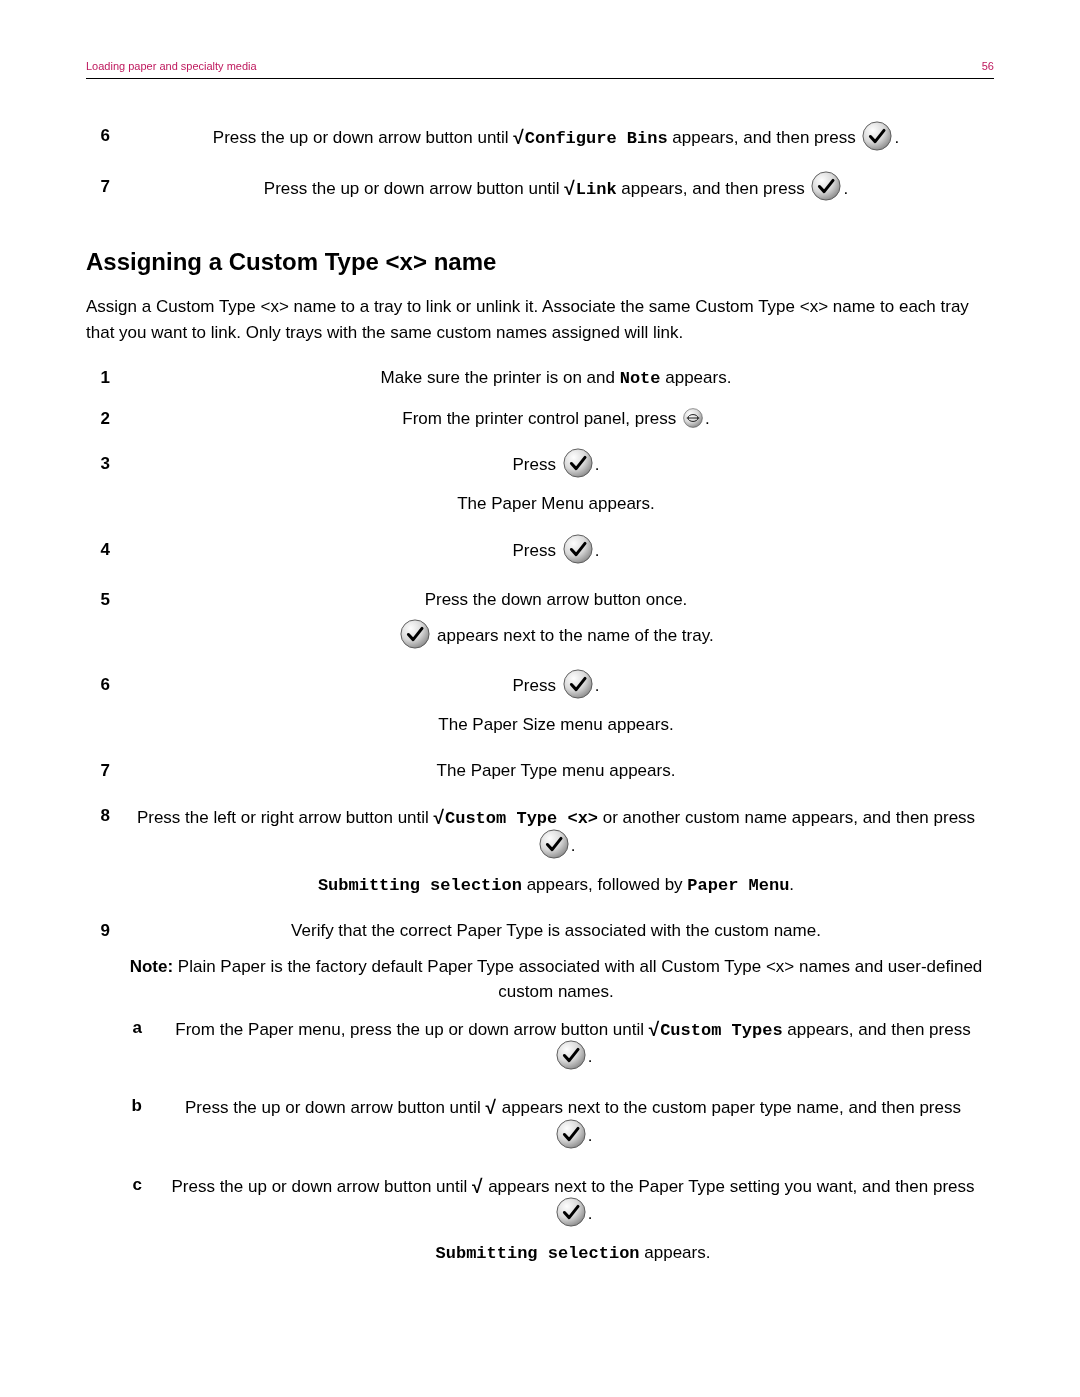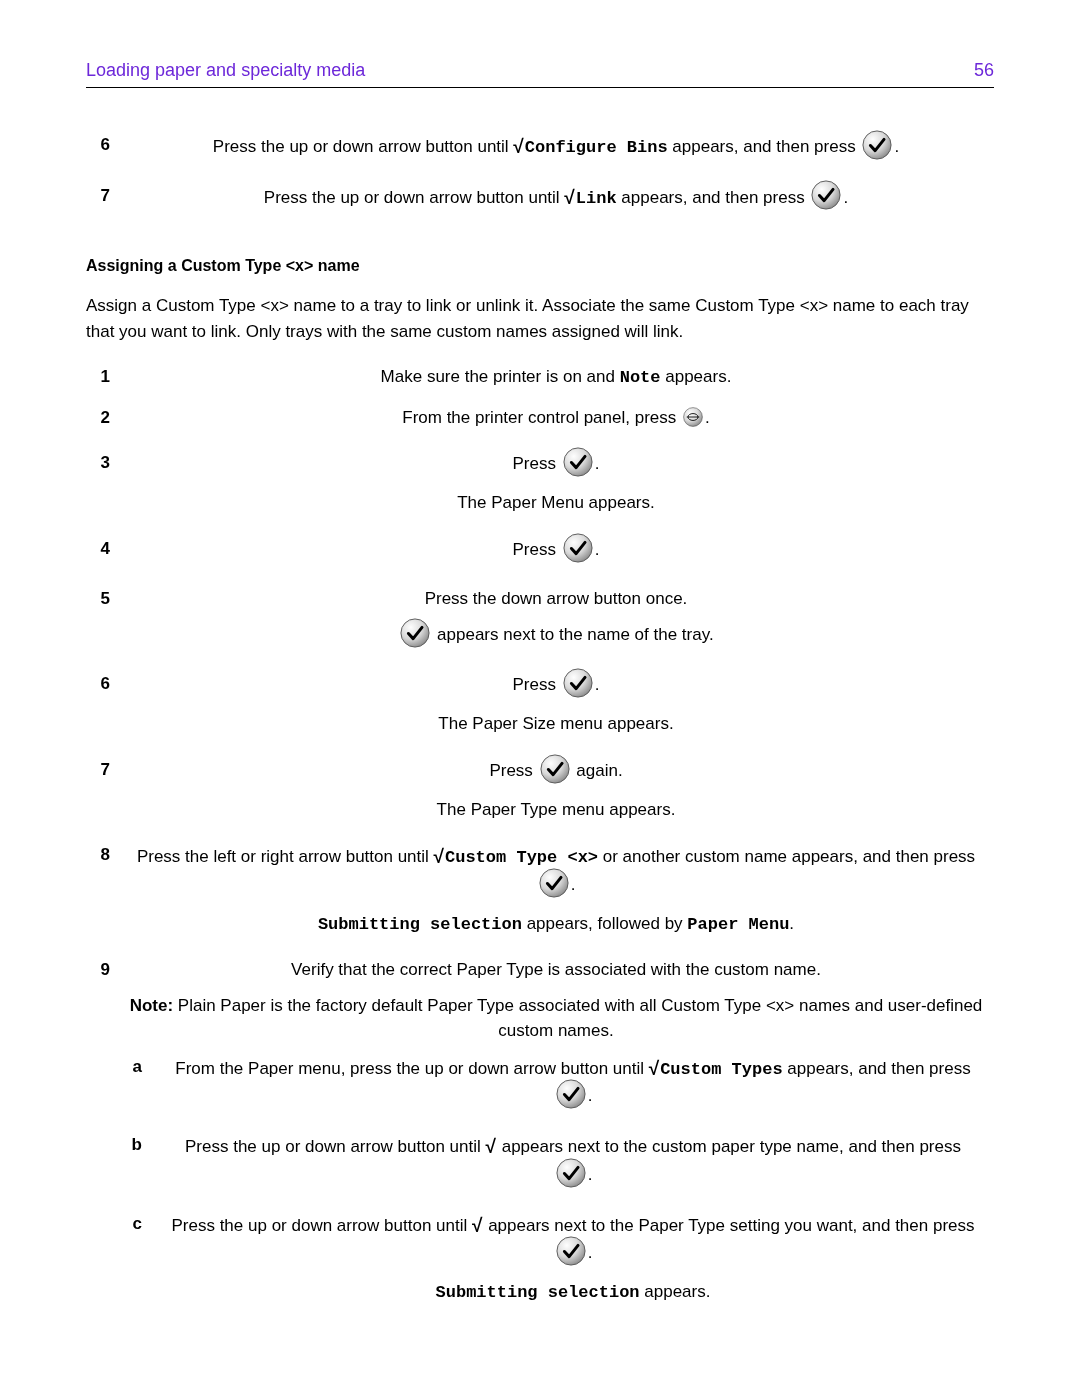--- a/index.html
+++ b/index.html
@@ -14,22 +14,22 @@
     width: 1080px;
     min-height: 1397px;
     box-sizing: border-box;
     padding: 60px 86px 60px 86px;
     position: relative;
   }
   .header-line {
     display: flex;
     justify-content: space-between;
     align-items: flex-end;
-    font-size: 18px;
-    color: #6d28d9;
+    font-size: 11px;
+    color: #be185d;
     padding-bottom: 6px;
   }
   .hr {
     border: none;
     border-top: 1px solid #000;
     margin: 0 0 44px 0;
   }
   .ol {
     list-style: none;
     padding: 0;
@@ -57,21 +57,21 @@
     font-size: 17px;
     text-align: right;
     margin-right: 10px;
   }
   .body {
     flex: 1 1 auto;
   }
   .body p { margin: 0 0 10px 0; text-align: center; }
   .body p:last-child { margin-bottom: 0; }
   h2.section {
-    font-size: 16px;
+    font-size: 24px;
     font-weight: 700;
     margin: 44px 0 18px 0;
   }
   .intro {
     margin: 0 0 20px 0;
     line-height: 1.5;
   }
   .mono {
     font-family: "Courier New", Courier, monospace;
     font-weight: 700;
@@ -217,23 +217,20 @@
         <p><span>Press </span><span class="check-btn large"><svg>
                 <use href="#checkbtn"></use>
               </svg></span><span>.</span></p>
         <p>The Paper Size menu appears.</p>
       </div>
     </li>
 
     <li class="li">
       <span class="num">7</span>
       <div class="body">
-        <p><span>Press </span><span class="check-btn large"><svg>
-                <use href="#checkbtn"></use>
-              </svg></span><span> again.</span></p>
         <p>The Paper Type menu appears.</p>
       </div>
     </li>
 
     <li class="li">
       <span class="num">8</span>
       <div class="body">
         <p>
           <span>Press the left or right arrow button until </span><span class="check-glyph">√</span><span class="mono">Custom Type &lt;x&gt;</span><span> or another custom name appears, and then press </span>
           <br>

